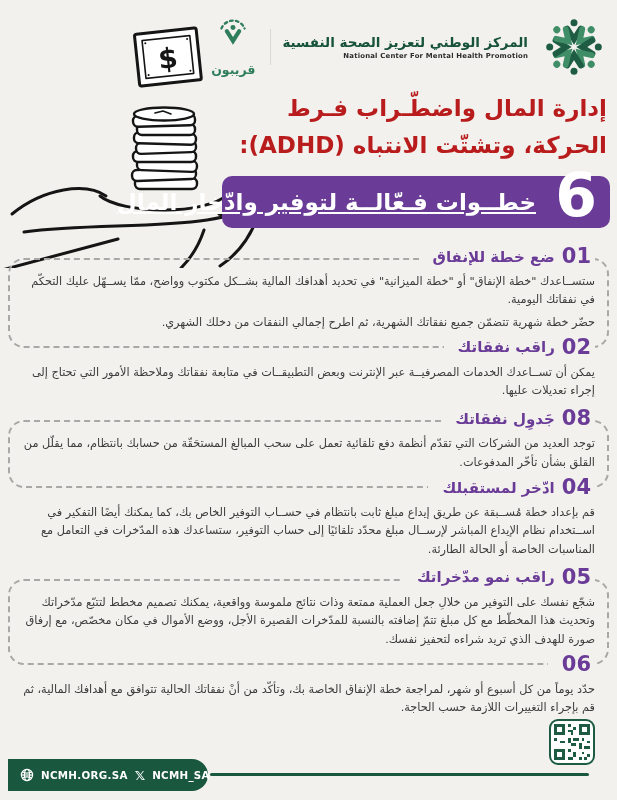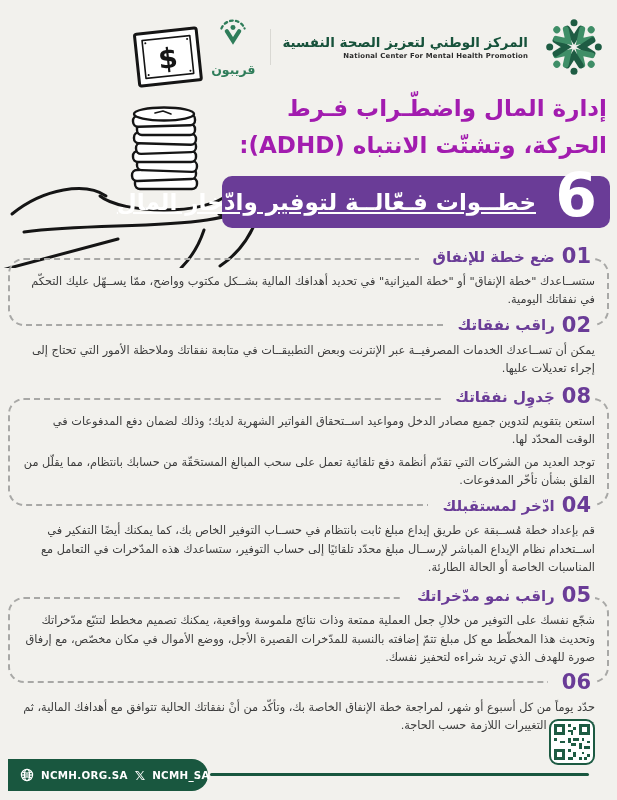--- a/index.html
+++ b/index.html
@@ -15,21 +15,21 @@
   .hdr-divider{width:1px;height:36px;background:#d9d8d3;}
   .qareebon{display:flex;flex-direction:column;align-items:center;gap:16px;margin-right:4px;}
   .qareebon svg{width:32px;height:28px;}
   .qareebon-label{font-size:12.5px;font-weight:bold;color:#2F7D5A;}
 
   
   .hand-illo{position:absolute;top:18px;left:0;width:272px;height:250px;}
 
   
   .title{position:absolute;top:90px;right:10px;width:375px;margin:0;
-         font-size:23px;line-height:1.6;font-weight:bold;color:#a21caf;}
+         font-size:23px;line-height:1.6;font-weight:bold;color:#b91c1c;}
 
   
   .banner{position:absolute;top:176px;right:7px;width:388px;height:52px;background:#6A3C97;
           border-radius:10px;color:#fff;display:flex;align-items:center;}
   .banner .six{position:absolute;right:13px;bottom:3px;font-size:60px;line-height:1;font-weight:bold;}
   .banner .banner-text{margin-right:74px;font-size:23px;font-weight:bold;white-space:nowrap;text-decoration:underline;}
 
   
   .content{position:absolute;top:238px;left:8px;right:8px;}
   .card{position:relative;}
@@ -168,40 +168,40 @@
   <div class="content">
 
     <section class="card boxed">
       <div class="card-head">
         <span class="head-wrap">
           <span class="num">01</span>
           <span class="card-title">ضع خطة للإنفاق</span>
         </span>
       </div>
       <p>ستســاعدك "خطة الإنفاق" أو "خطة الميزانية" في تحديد أهدافك المالية بشــكل مكتوب وواضح، ممّا يســهّل عليك التحكّم في نفقاتك اليومية.</p>
+      <p>حضّر خطة شهرية تتضمّن جميع نفقاتك الشهرية، ثم اطرح إجمالي النفقات من دخلك الشهري.</p>
     </section>
 
     <section class="card plain center">
       <div class="card-head">
         <span class="head-wrap">
           <span class="num">02</span>
           <span class="card-title">راقب نفقاتك</span>
         </span>
       </div>
       <p>يمكن أن تســاعدك الخدمات المصرفيــة عبر الإنترنت وبعض التطبيقــات في متابعة نفقاتك وملاحظة الأمور التي تحتاج إلى إجراء تعديلات عليها.</p>
     </section>
 
     <section class="card boxed">
       <div class="card-head">
         <span class="head-wrap">
           <span class="num">08</span>
           <span class="card-title">جَدوِل نفقاتك</span>
         </span>
       </div>
-      <p>استعن بتقويم لتدوين جميع مصادر الدخل ومواعيد اســتحقاق الفواتير الشهرية لديك؛ وذلك لضمان دفع المدفوعات في الوقت المحدّد لها.</p>
       <p>توجد العديد من الشركات التي تقدّم أنظمة دفع تلقائية تعمل على سحب المبالغ المستحَقّة من حسابك بانتظام، مما يقلّل من القلق بشأن تأخّر المدفوعات.</p>
     </section>
 
     <section class="card plain">
       <div class="card-head">
         <span class="head-wrap">
           <span class="num">04</span>
           <span class="card-title">ادّخر لمستقبلك</span>
         </span>
       </div>

